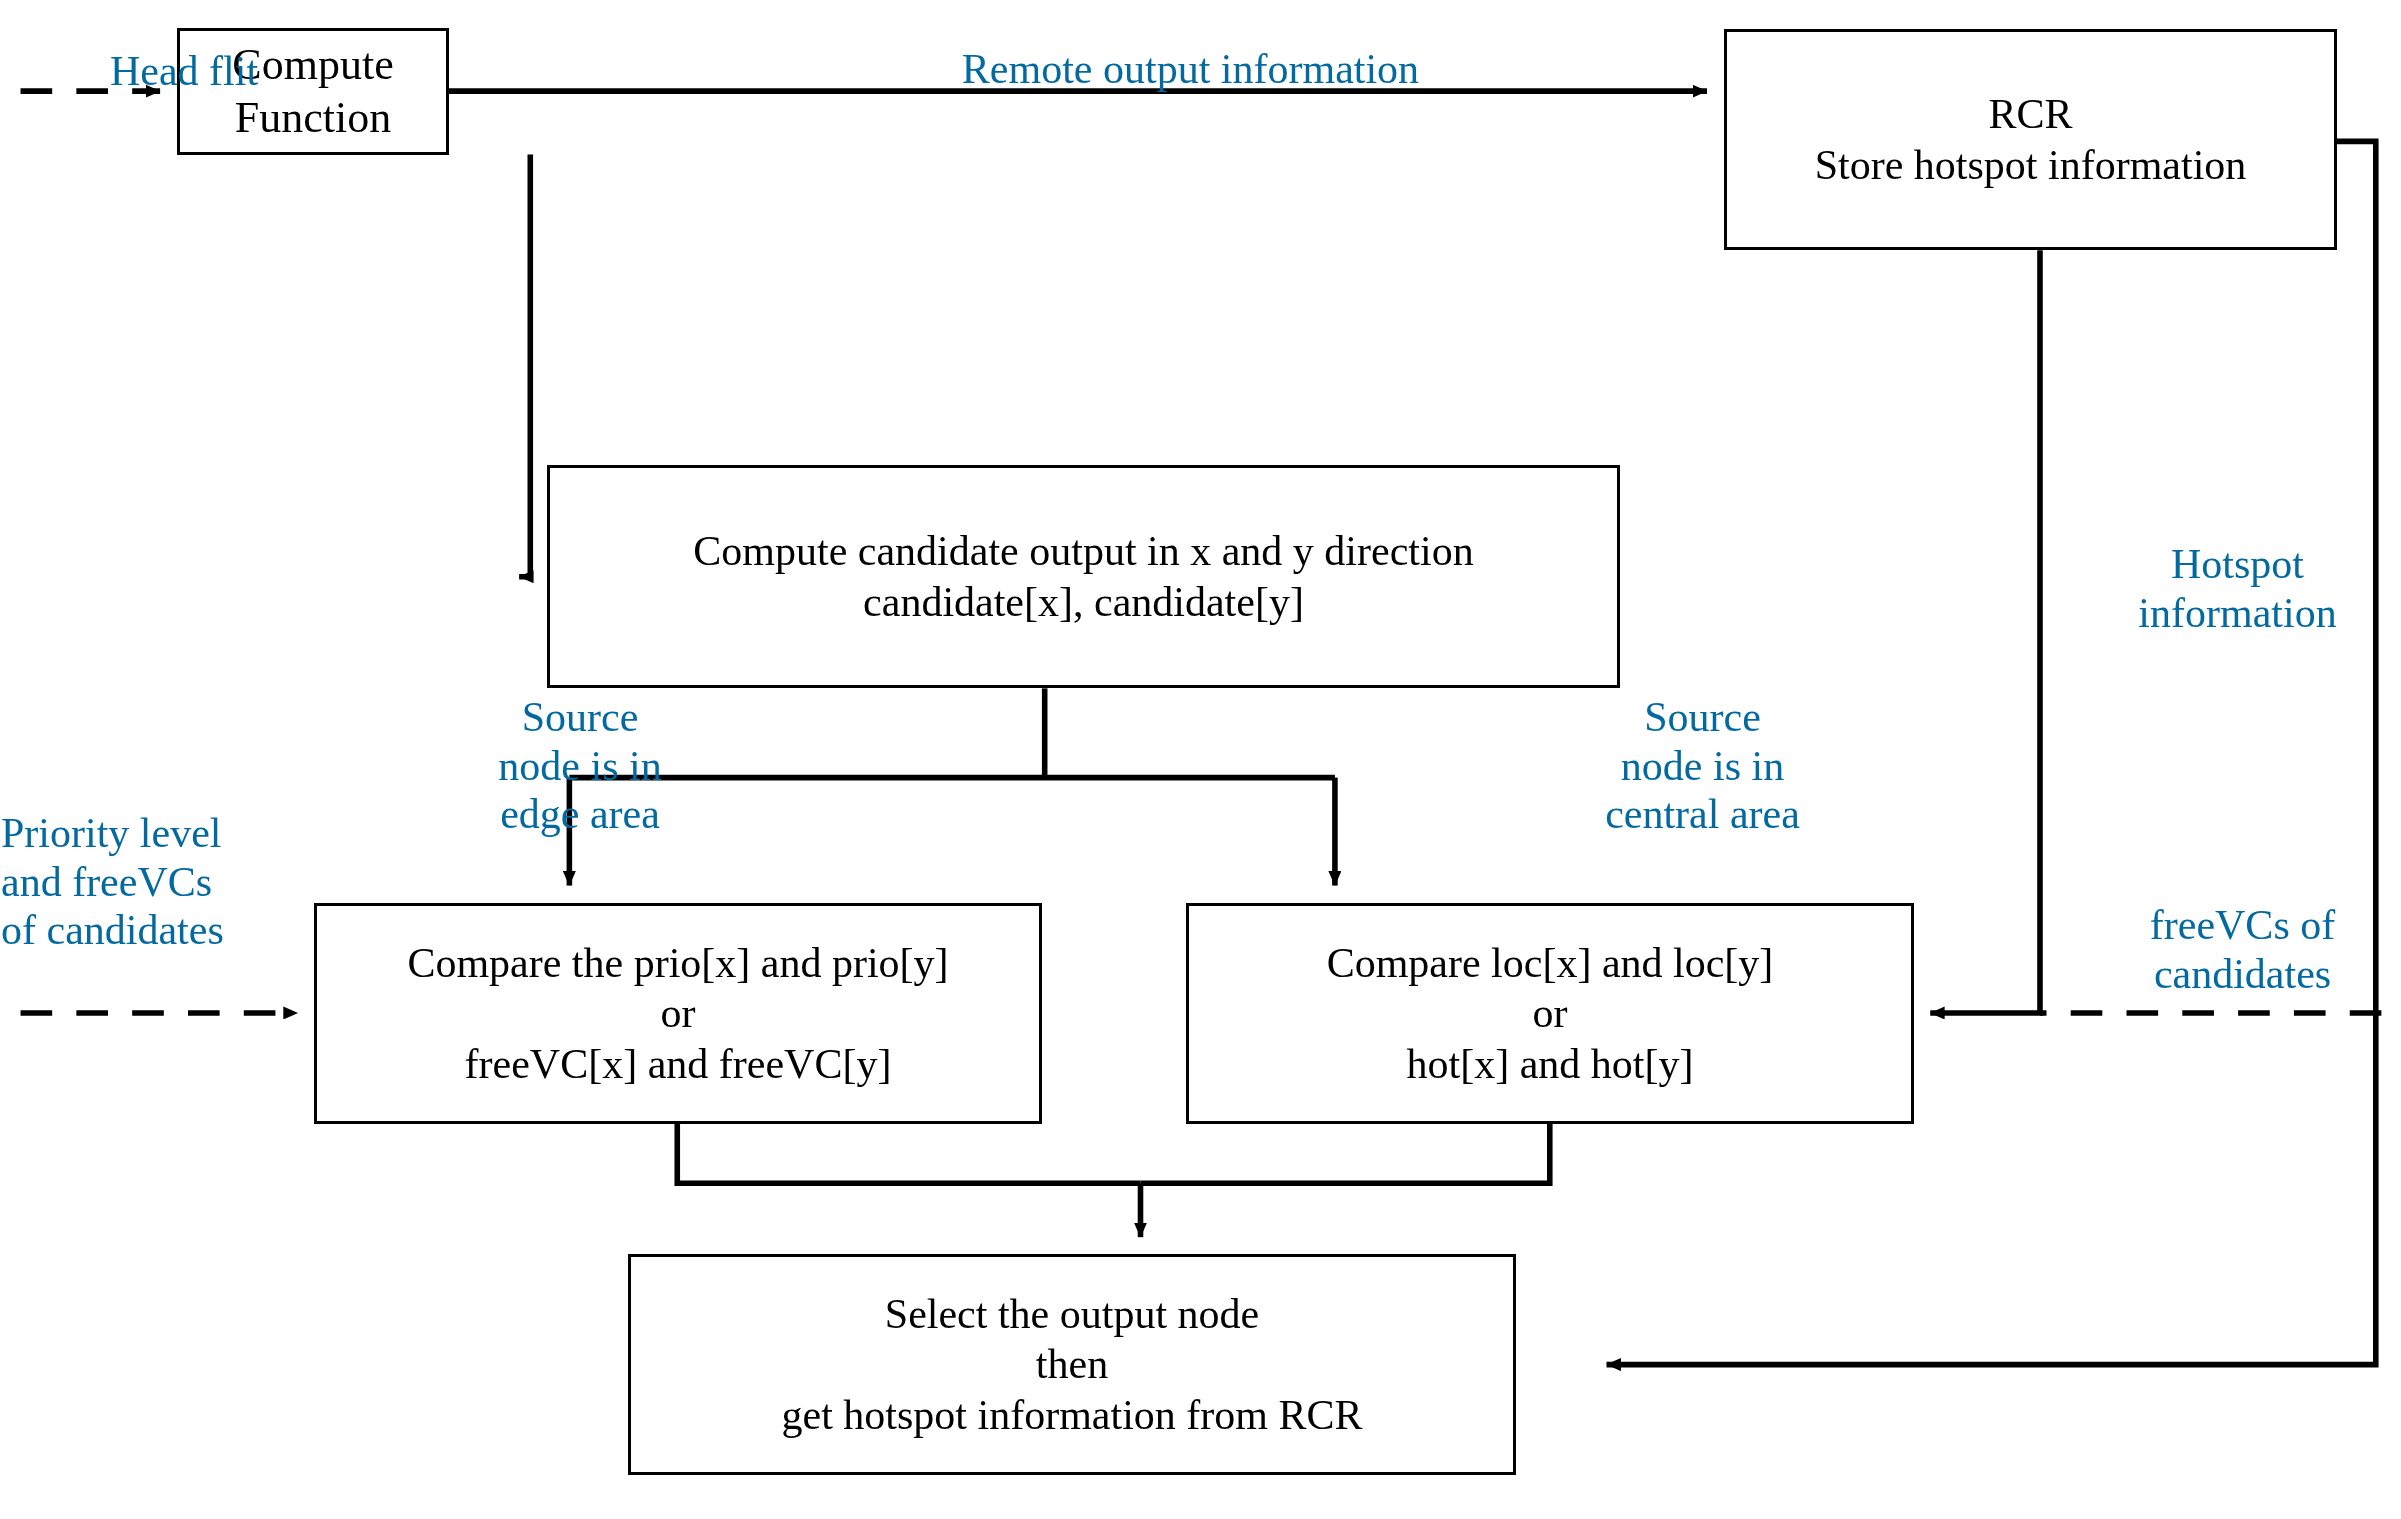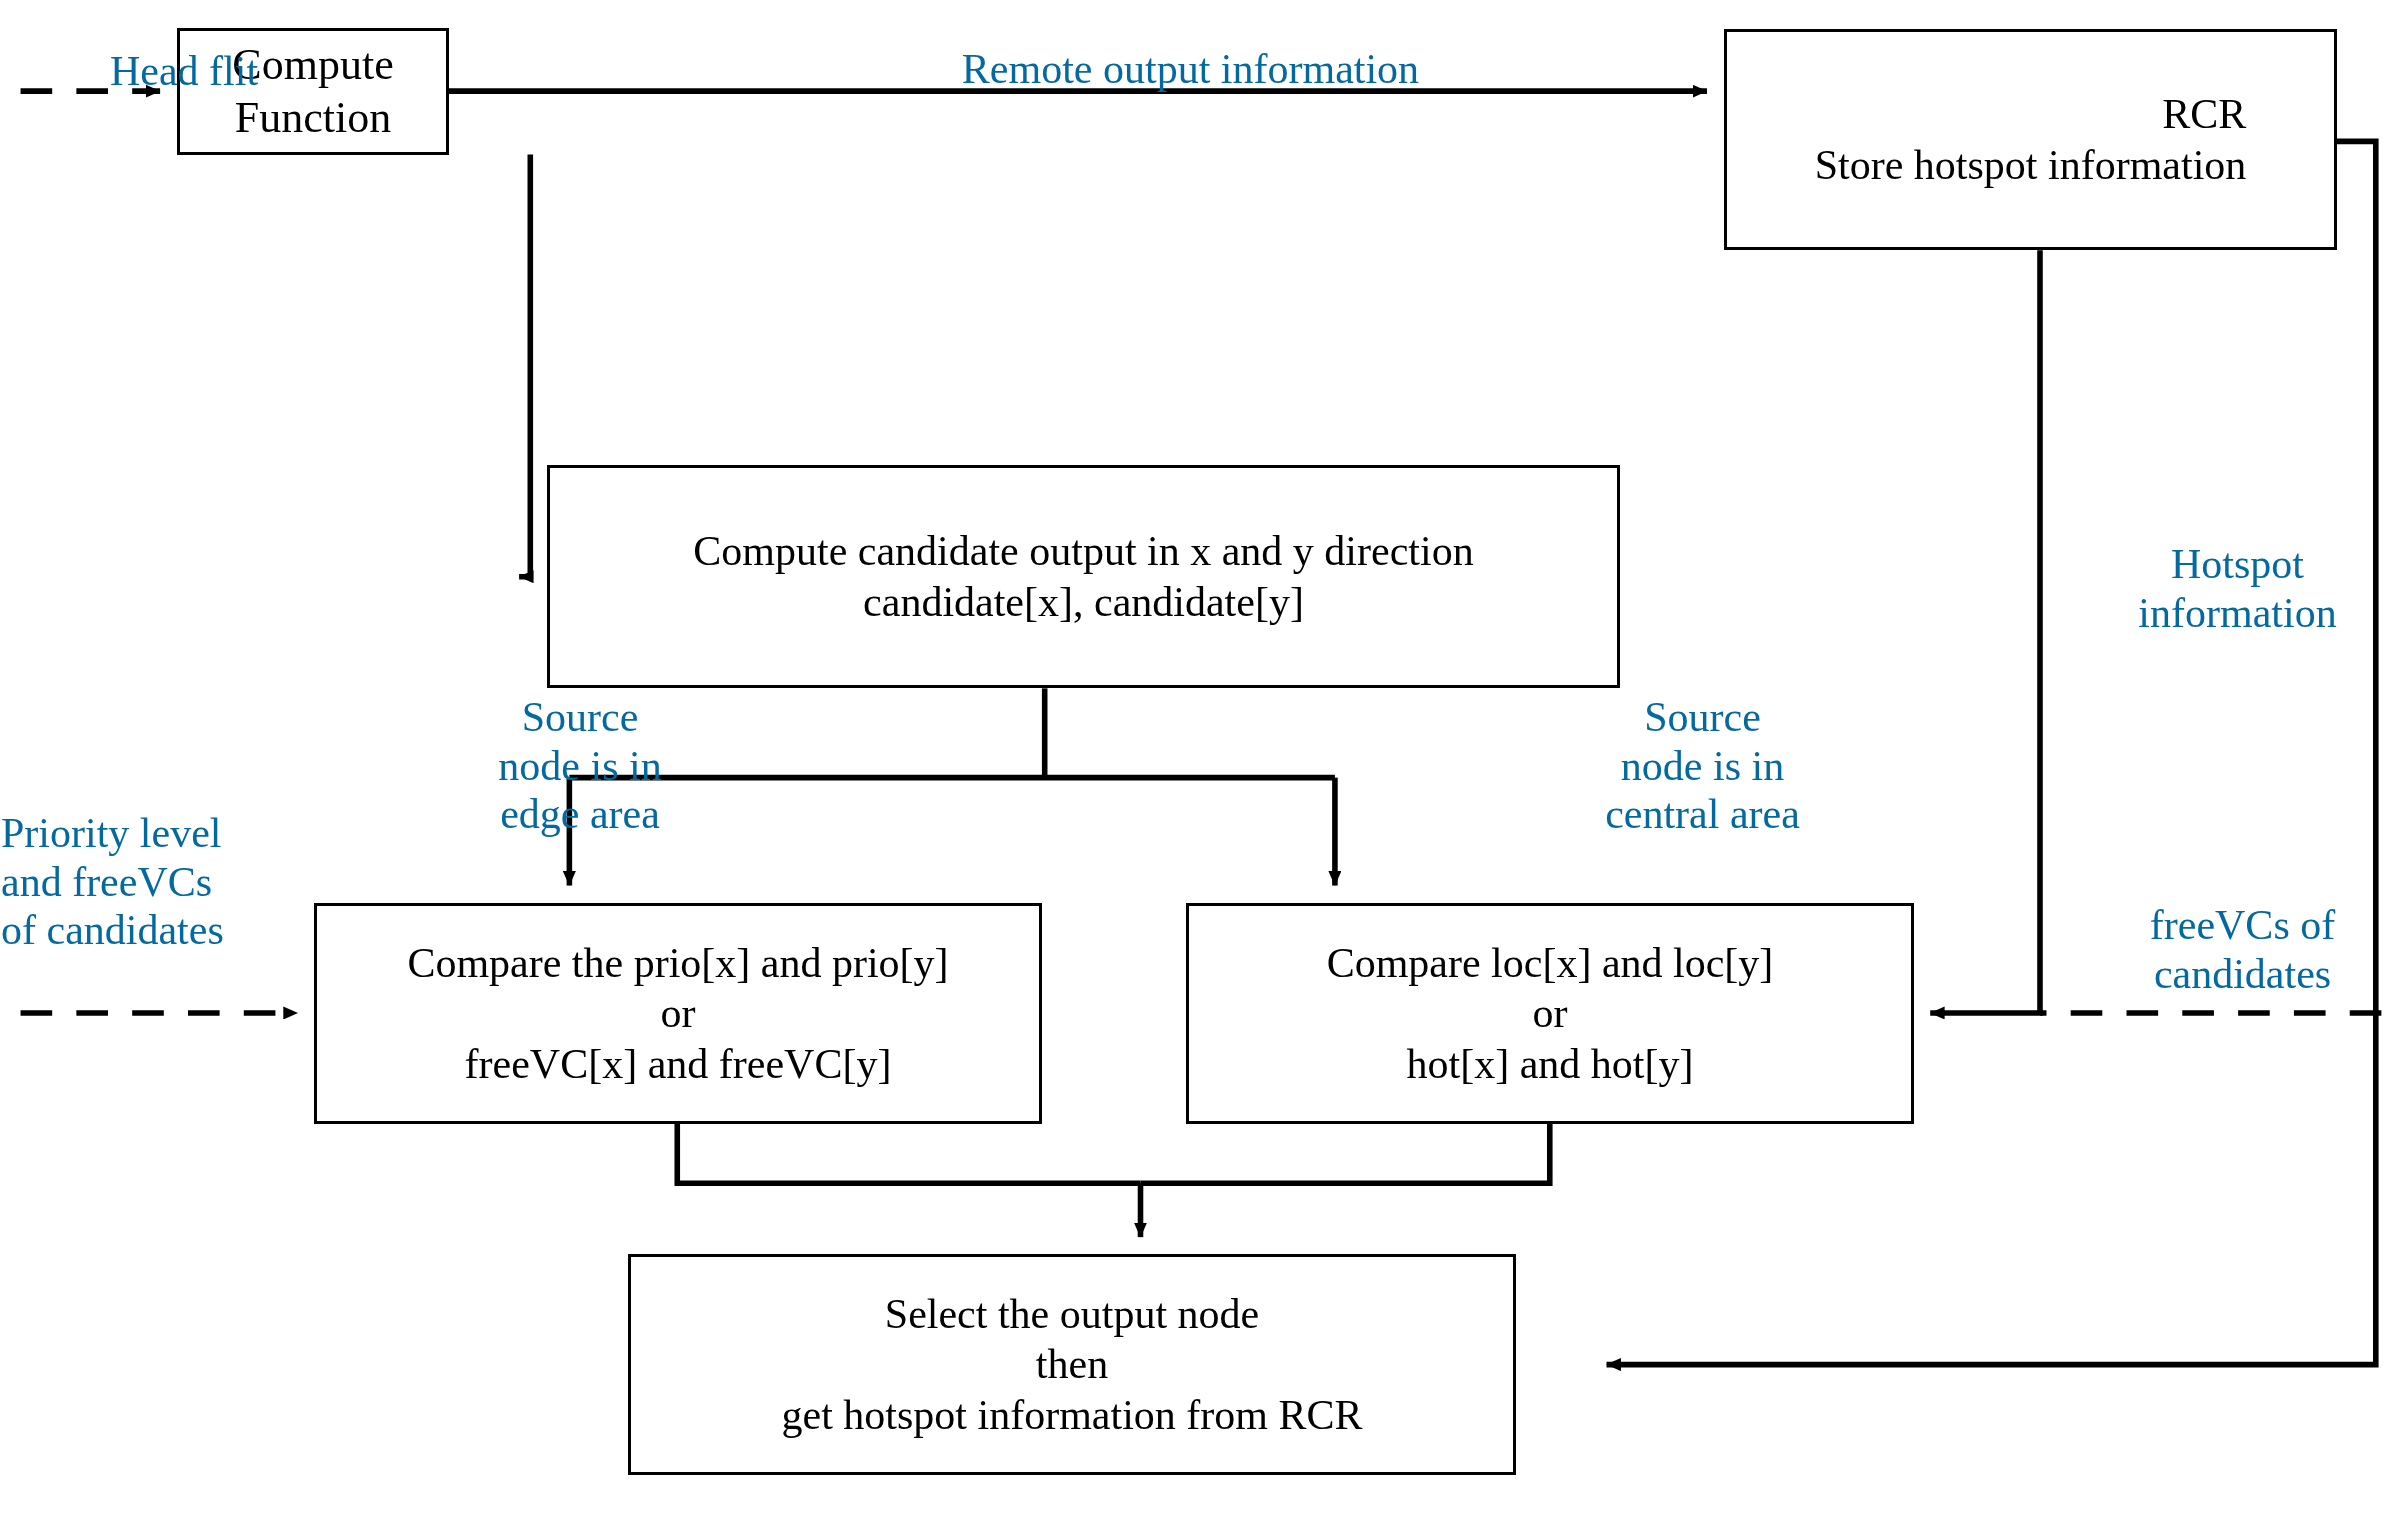--- a/index.html
+++ b/index.html
@@ -34,21 +34,21 @@
     font-size:42px;
     line-height:1.16;
     white-space:pre-line;
     text-align:center;
   }
   .edgelabel.left{text-align:left;}
 
   
   #box-routing{left:177px;top:28px;width:272px;height:127px;}
   #box-routing .lines{font-size:44px;}
-  #box-rcr{left:1724px;top:29px;width:613px;height:221px;text-align:right;}
+  #box-rcr{left:1724px;top:29px;width:613px;height:221px;}
   #box-compute{left:547px;top:465px;width:1073px;height:223px;}
   #box-compare-left{left:314px;top:903px;width:728px;height:221px;}
   #box-compare-right{left:1186px;top:903px;width:728px;height:221px;}
   #box-select{left:628px;top:1254px;width:888px;height:221px;}
 
   #lbl-head-flit{left:63px;top:47px;width:242px;}
   #lbl-remote{left:865px;top:45px;width:651px;}
   #lbl-src-edge{left:459px;top:693px;width:242px;}
   #lbl-src-central{left:1572px;top:693px;width:261px;}
   #lbl-priority{left:1px;top:809px;width:330px;}

